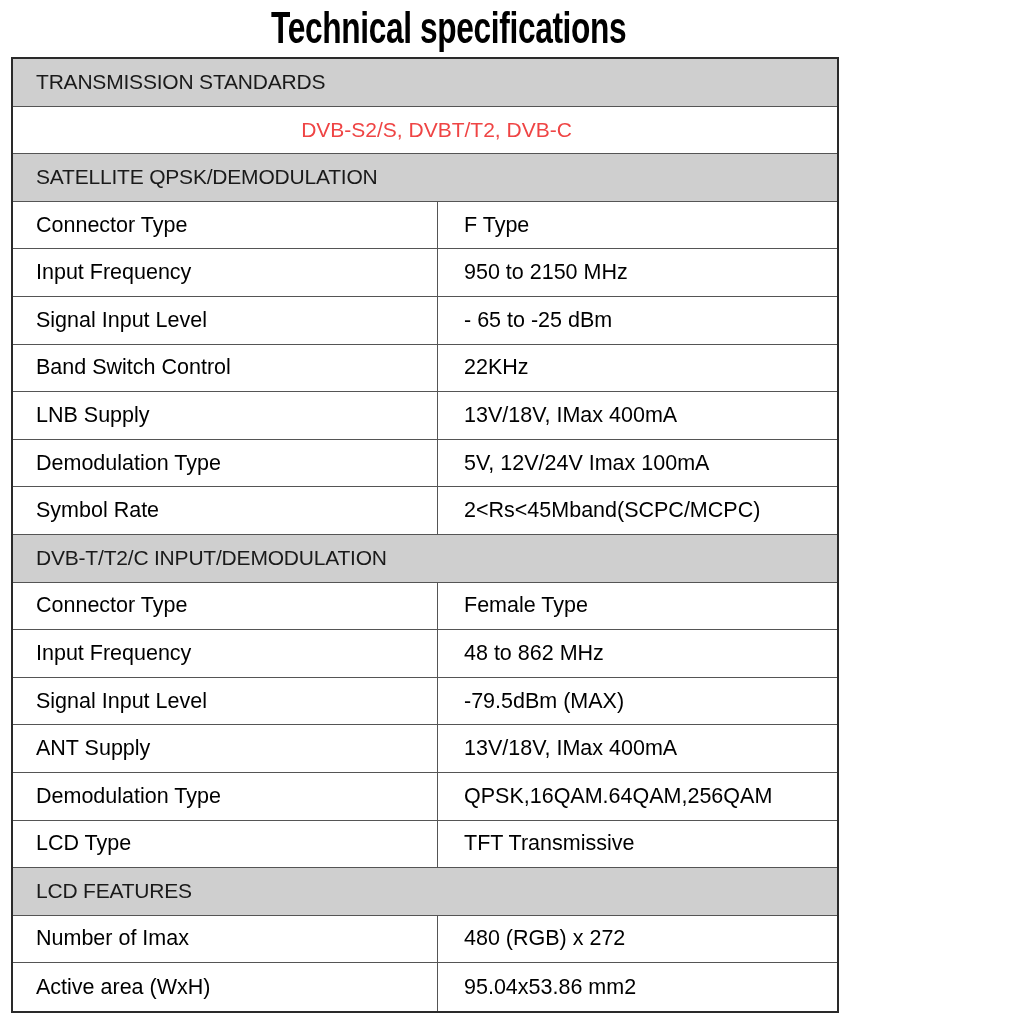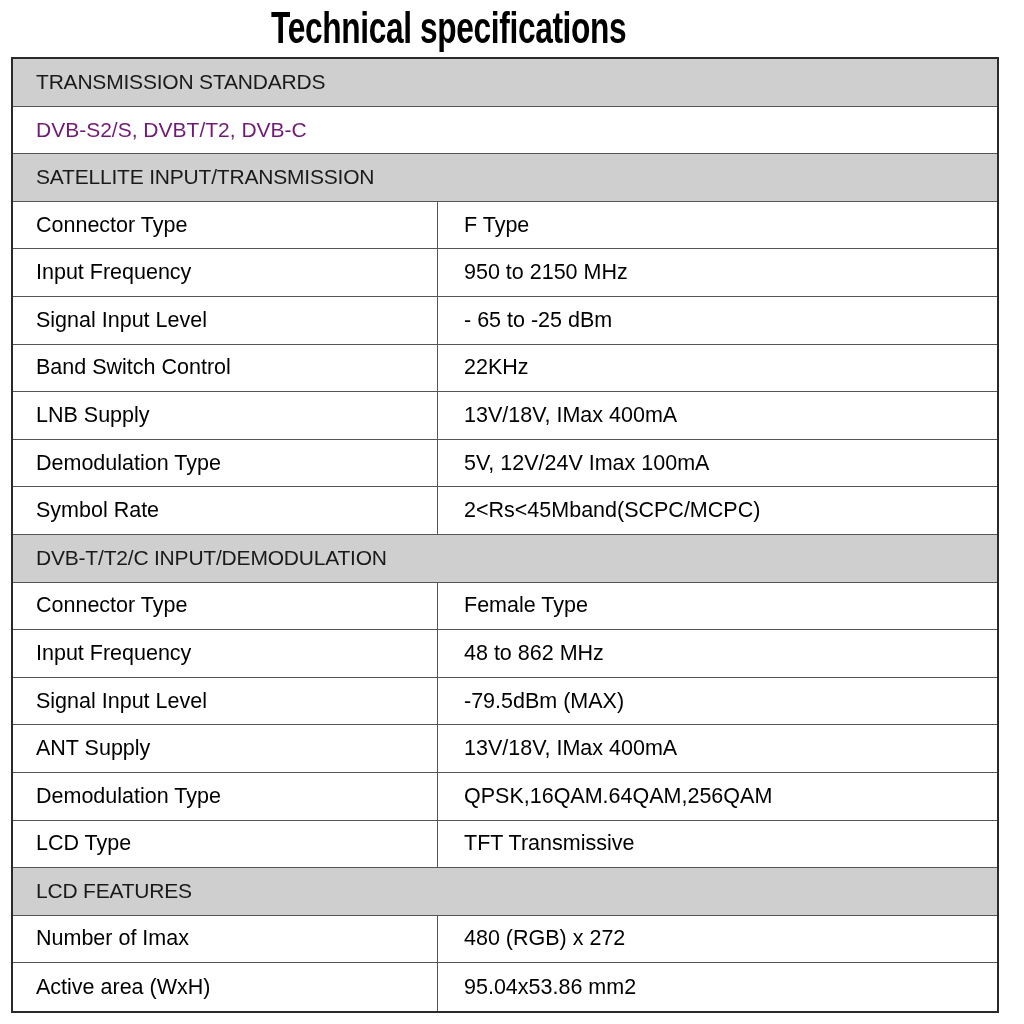--- a/index.html
+++ b/index.html
@@ -33,21 +33,21 @@
       display: inline-block;
       transform: scaleX(0.72);
       letter-spacing: -0.5px;
       white-space: nowrap;
       margin-top: -2px;
     }
     .spec-table {
       position: absolute;
       top: 57px;
       left: 11px;
-      width: 988px;
+      width: 828px;
       border: 2px solid #2a2a2a;
       box-sizing: border-box;
     }
     .row {
       display: flex;
       box-sizing: border-box;
       border-bottom: 1.5px solid #555555;
       height: 47.6px;
       align-items: center;
     }
@@ -58,21 +58,22 @@
     .row.section {
       background: #cfcfcf;
     }
     .row.section .cell-full {
       font-size: 21px;
       color: #1a1a1a;
       letter-spacing: -0.2px;
     }
     .row.single .cell-full {
       font-size: 21px;
-      color: #701a75;
+      color: #ef4444;
+      text-align: center;
     }
     .cell-full {
       padding-left: 23px;
       width: 100%;
       box-sizing: border-box;
       white-space: nowrap;
     }
     .cell-label, .cell-value {
       height: 100%;
       display: flex;
@@ -102,21 +103,21 @@
 <div class="spec-table">
 
   <div class="row section">
     <div class="cell-full">TRANSMISSION STANDARDS</div>
   </div>
   <div class="row single">
     <div class="cell-full">DVB-S2/S, DVBT/T2, DVB-C</div>
   </div>
 
   <div class="row section">
-    <div class="cell-full">SATELLITE INPUT/TRANSMISSION</div>
+    <div class="cell-full">SATELLITE QPSK/DEMODULATION</div>
   </div>
   <div class="row">
     <div class="cell-label">Connector Type</div>
     <div class="cell-value">F Type</div>
   </div>
   <div class="row">
     <div class="cell-label">Input Frequency</div>
     <div class="cell-value">950 to 2150 MHz</div>
   </div>
   <div class="row">

